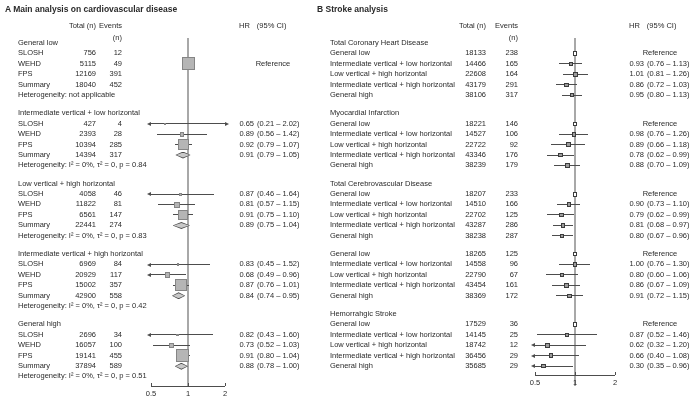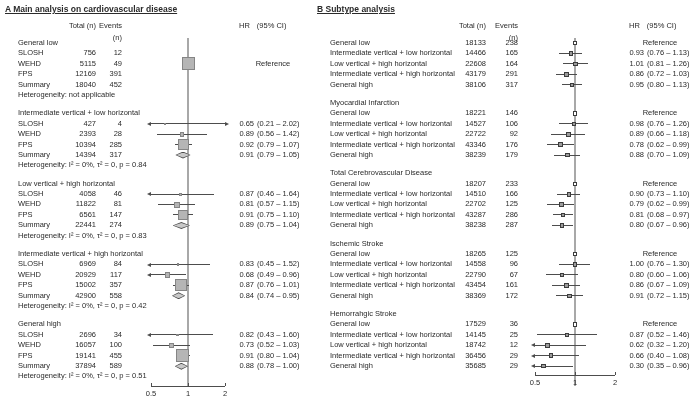--- a/index.html
+++ b/index.html
@@ -5,21 +5,21 @@
   html,body { margin:0; padding:0; background:#fff; }
   .fig {
     position:relative; width:694px; height:403px; background:#ffffff;
     font-family:"Liberation Sans", sans-serif; font-size:7.5px; color:#2a2a2a;
     overflow:hidden;
   }
   .panel { position:absolute; top:2px; }
   #panelA { left:5px;   width:306px; }
   #panelB { left:317px; width:376px; }
 
-  .p-title { height:14px; line-height:14px; font-weight:bold; font-size:8.5px; white-space:nowrap;text-decoration:underline; }
+  .p-title { height:14px; line-height:14px; font-weight:bold; font-size:8.5px; white-space:nowrap; }
   .colhead { position:relative; height:12px; margin-top:4px; }
   .rows    { position:relative; margin-top:6px; }
   .axis    { position:relative; height:20px; }
 
   .cell { position:absolute; top:0; height:10.4px; line-height:10.4px; }
   .row  { position:relative; height:10.4px; }
   .row.blank { height:8px; }
 
   .c-label { left:13px; white-space:nowrap; }
   #panelA .c-total  { left:25px;  width:66px; text-align:right; }
@@ -310,32 +310,35 @@
         <div class="ax-tick" style="left: 146px;"></div>
         <div class="ax-label" style="left: 137px;">0.5</div>
         <div class="ax-tick" style="left: 183px;"></div>
         <div class="ax-label" style="left: 174px;">1</div>
         <div class="ax-tick" style="left: 220px;"></div>
         <div class="ax-label" style="left: 211px;">2</div>
       </div>
   </section>
 
   <section class="panel" id="panelB">
-    <div class="p-title">B Subtype analysis</div>
+    <div class="p-title">B Stroke analysis</div>
     <div class="colhead">
       <div class="cell c-total">Total (n)</div>
       <div class="cell c-events">Events (n)</div>
       <div class="c-hrhead">
         <span>HR</span>
         <span>(95% CI)</span>
       </div>
     </div>
     <div class="vline" style="left: 257.25px;"></div>
     <div class="rows">
         <div class="row">
+          <div class="cell c-label">Total Coronary Heart Disease</div>
+        </div>
+        <div class="row">
           <div class="cell c-label">General low</div>
           <div class="cell c-total">18133</div>
           <div class="cell c-events">238</div>
           <div class="cell c-plot">
             <div class="sq open" style="height: 4.5px; width: 4.5px; left: 41.75px; top: 2.95px;"></div>
           </div>
           <div class="cell c-hr refc">Reference</div>
         </div>
         <div class="row">
           <div class="cell c-label">Intermediate vertical + low horizontal</div>
@@ -477,23 +480,20 @@
           <div class="cell c-label">General high</div>
           <div class="cell c-total">38238</div>
           <div class="cell c-events">287</div>
           <div class="cell c-plot">
             <div class="whisker" style="left: 20.8893px; width: 20.7549px;"></div>
             <div class="sq" style="height: 4.5px; width: 4.5px; left: 28.8729px; top: 2.95px;"></div>
           </div>
           <div class="cell c-hr"><span class="hrv">0.80</span><span>(0.67 – 0.96)</span></div>
         </div>
         <div class="row blank"></div>
-        <div class="row">
-          <div class="cell c-label">Ischemic Stroke</div>
-        </div>
         <div class="row">
           <div class="cell c-label">General low</div>
           <div class="cell c-total">18265</div>
           <div class="cell c-events">125</div>
           <div class="cell c-plot">
             <div class="sq open" style="height: 4.5px; width: 4.5px; left: 41.75px; top: 2.95px;"></div>
           </div>
           <div class="cell c-hr refc">Reference</div>
         </div>
         <div class="row">

